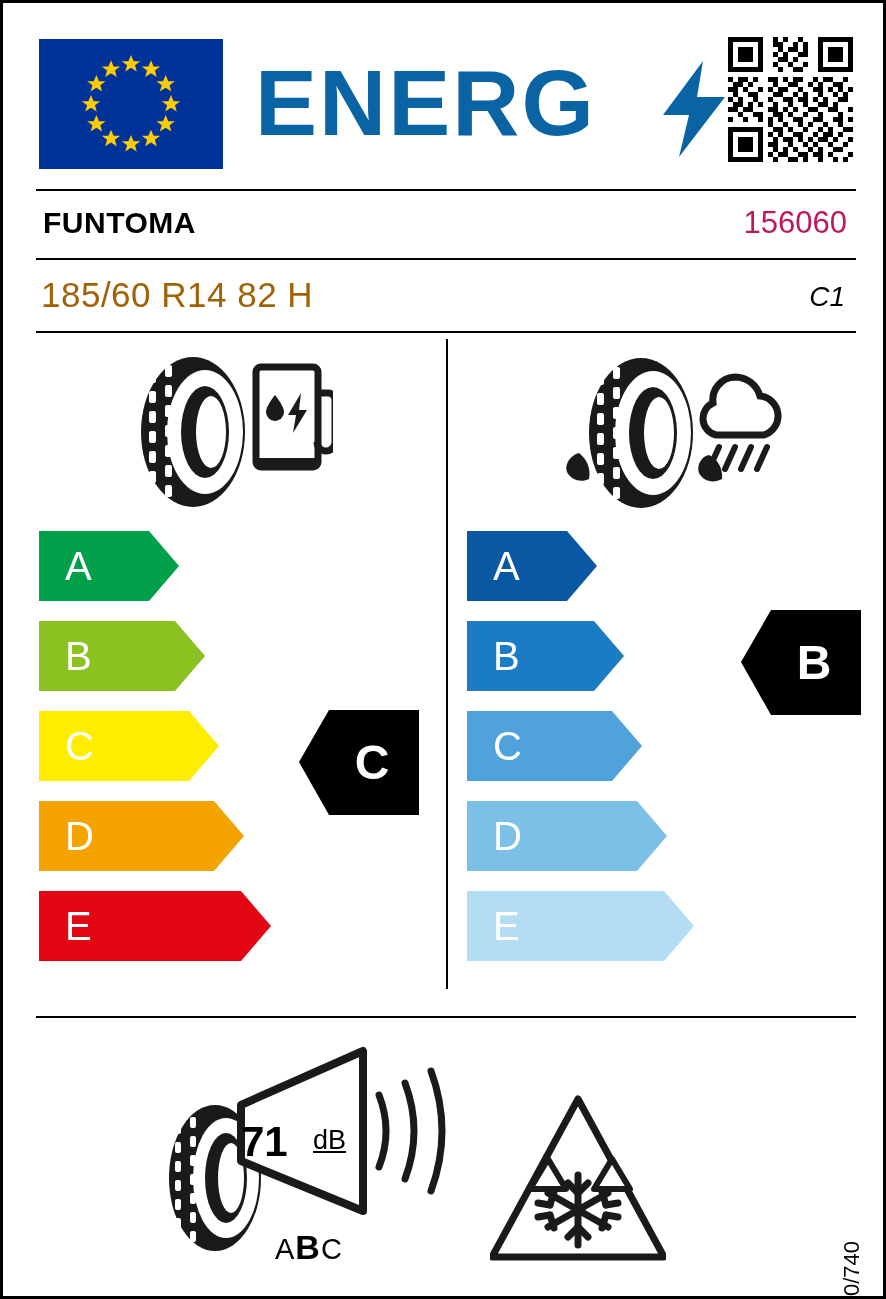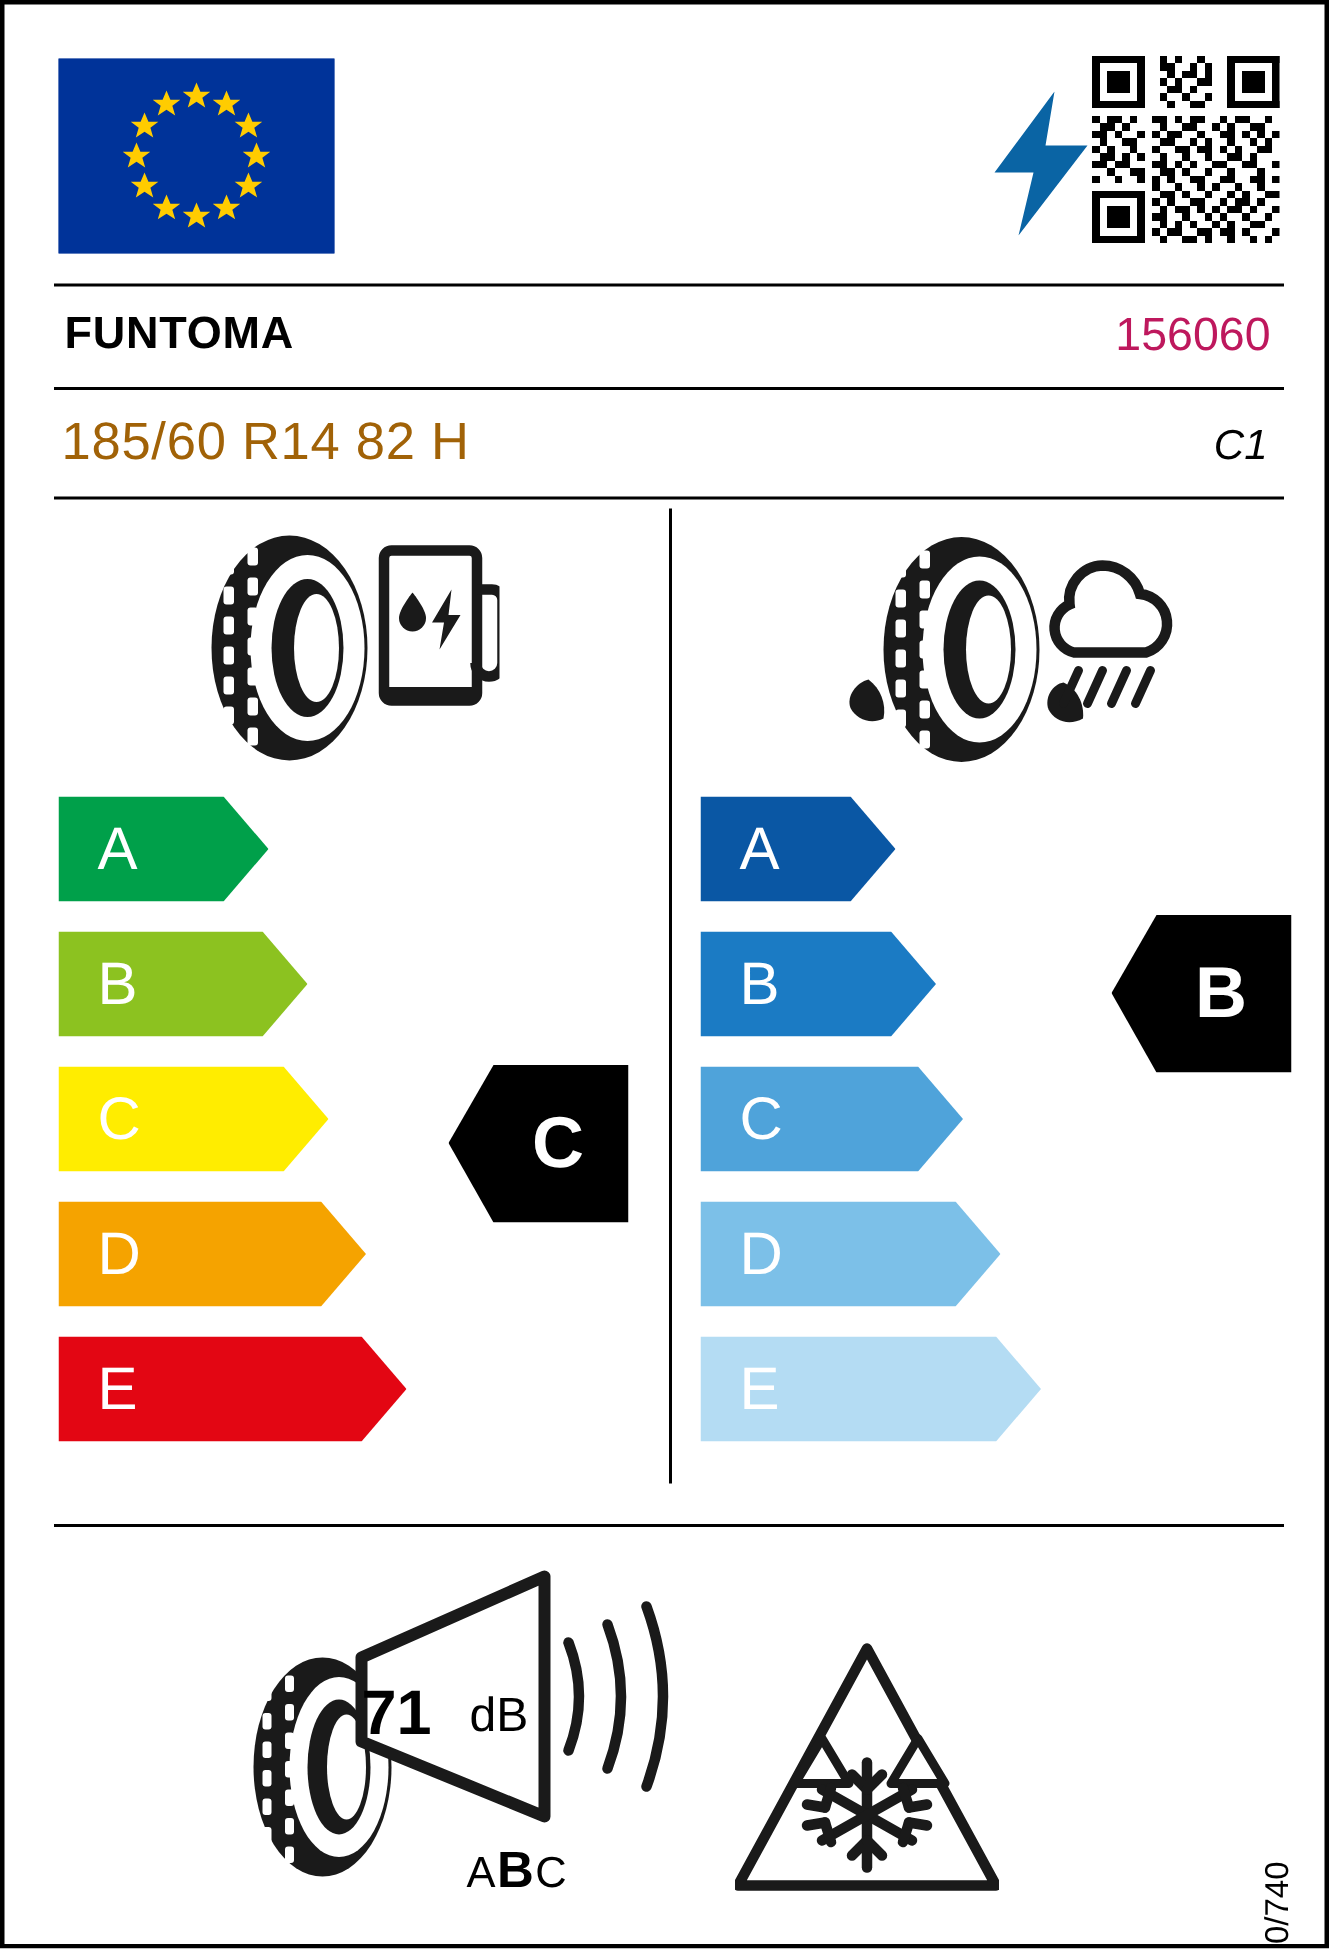--- a/index.html
+++ b/index.html
@@ -185,32 +185,32 @@
     top: 78px;
     font-size: 42px;
     font-weight: bold;
     color: #000;
     line-height: 1;
   }
   .noise-db {
     position: absolute;
     left: 150px;
     top: 84px;
-    font-size: 32px;
+    font-size: 27px;
     color: #000;
     line-height: 1;
+    text-decoration: underline;
   }
   .noise-classes {
     position: absolute;
     left: 112px;
     top: 185px;
     font-size: 29px;
     color: #000;
     letter-spacing: 1px;
-    margin-left: 36px;
   }
   .noise-classes b { font-size: 34px; font-weight: bold; }
 
   .snow-block {
     position: absolute;
     left: 487px;
     top: 1090px;
     width: 176px;
     height: 170px;
   }
@@ -272,20 +272,21 @@
                 <polygon points="0,-9 2.6,-2.8 9.2,-2.8 3.9,1.2 5.8,7.6 0,3.8 -5.8,7.6 -3.9,1.2 -9.2,-2.8 -2.6,-2.8"></polygon>
               </g>
             <g transform="rotate(330) translate(0,-40) rotate(-330)">
                 <polygon points="0,-9 2.6,-2.8 9.2,-2.8 3.9,1.2 5.8,7.6 0,3.8 -5.8,7.6 -3.9,1.2 -9.2,-2.8 -2.6,-2.8"></polygon>
               </g>
           </g>
         </g>
       </svg>
     </div>
 
+    <div class="energ-word">ENERG</div>
 
     <div class="bolt">
       <svg width="70" height="96" viewBox="0 0 70 96" aria-hidden="true">
         <polygon points="44,0 4,54 30,54 20,96 66,36 38,36" fill="#0a64a4"></polygon>
       </svg>
     </div>
 
     <div class="qr">
       <svg width="125" height="125" viewBox="0 0 25 25" shape-rendering="crispEdges" aria-hidden="true">
         <rect width="25" height="25" fill="#fff"></rect>

